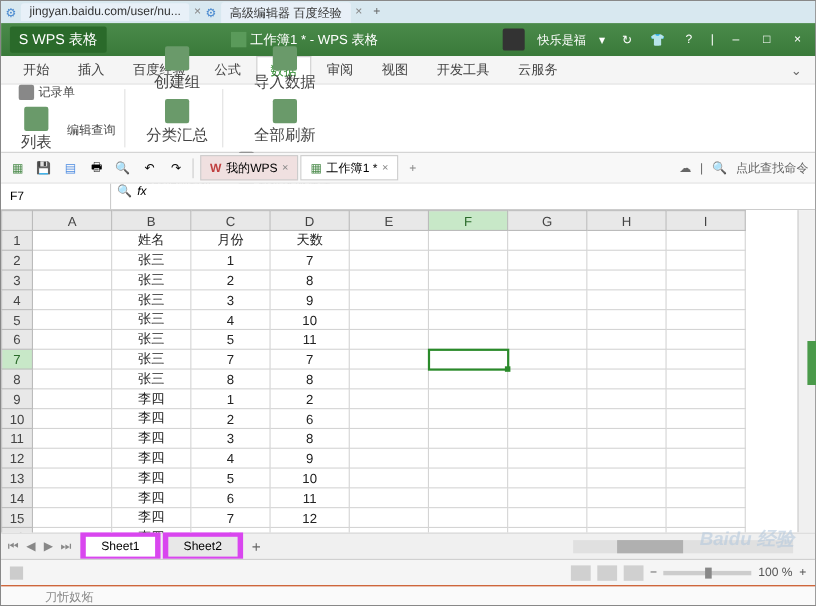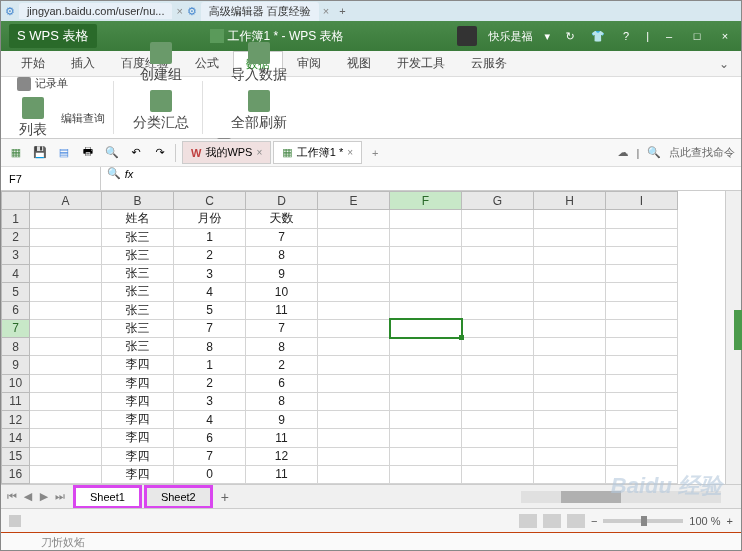--- a/index.html
+++ b/index.html
@@ -47,32 +47,32 @@
 .corner { width: 28px; height: 18px; background: #e8e8e8; border: 1px solid #bbb; }
 .grid-table td { border: 1px solid #d4d4d4; height: 18px; min-width: 72px; text-align: center; padding: 0 4px; color: #222; }
 .row-header.active { background: #c8e8c8; color: #2a6a2a; }
 .col-header.active { background: #c8e8c8; color: #2a6a2a; }
 .active-cell { outline: 2px solid #2a8a2a; outline-offset: -1px; position: relative; }
 .active-cell::after { content: ''; position: absolute; right: -3px; bottom: -3px; width: 5px; height: 5px; background: #2a8a2a; }
 .vscroll { width: 16px; background: #f0f0f0; border-left: 1px solid #ccc; position: absolute; right: 0; top: 0; bottom: 0; }
 .sheet-tabs { height: 24px; background: #f0f0f0; display: flex; align-items: center; border-top: 1px solid #ccc; font-size: 11px; }
 .sheet-nav { display: flex; gap: 2px; padding: 0 4px; }
 .sheet-nav-btn { width: 14px; height: 14px; cursor: pointer; color: #888; display: flex; align-items: center; justify-content: center; }
-.sheet-tab { padding: 3px 14px; background: #fff; border: 3px solid #d946ef; cursor: pointer; margin-left: 2px; }
+.sheet-tab { padding: 3px 14px; background: #fff; border: 5px solid #d946ef; cursor: pointer; margin-left: 2px; }
 .sheet-tab.inactive { background: #e8e8e8; }
 .sheet-add { padding: 2px 8px; cursor: pointer; color: #666; font-size: 14px; }
 .hscroll-area { flex: 1; display: flex; align-items: center; justify-content: flex-end; padding-right: 20px; }
 .hscroll { width: 200px; height: 12px; background: #e0e0e0; position: relative; }
 .hscroll-thumb { position: absolute; left: 40px; width: 60px; height: 100%; background: #b0b0b0; }
 .statusbar { height: 24px; background: #f5f5f5; display: flex; align-items: center; padding: 0 8px; font-size: 11px; border-top: 1px solid #ccc; gap: 8px; color: #555; }
 .status-right { margin-left: auto; display: flex; gap: 6px; align-items: center; }
 .view-btn { width: 18px; height: 14px; cursor: pointer; background: #d0d0d0; }
 .zoom-slider { width: 80px; height: 4px; background: #ccc; position: relative; }
 .zoom-thumb { position: absolute; left: 38px; top: -3px; width: 6px; height: 10px; background: #888; }
-.watermark { position: absolute; right: 20px; bottom: 50px; color: rgba(180,200,220,0.6); font-size: 22px; font-weight: bold; font-style: italic; pointer-events: none; }
+.watermark { position: absolute; right: 20px; bottom: 50px; color: rgba(180,200,220,0.6); font-size: 17px; font-weight: bold; font-style: italic; pointer-events: none; }
 .bottom-strip { height: 18px; background: #fafafa; font-size: 11px; color: #888; padding: 2px 40px; border-top: 1px solid #c2410c; }
 .green-tab { position: absolute; right: 0; top: 310px; width: 8px; height: 40px; background: #4a9a4a; }
 </style>
 </head>
 <body>
 
 <div class="window">
   <div class="browser-tabs">
     <span style="color:#4a8ad0">⚙</span>
     <span class="browser-tab">jingyan.baidu.com/user/nu...</span>
@@ -366,20 +366,32 @@
             <td class="">李四</td>
             <td class="">4</td>
             <td class="">9</td>
             <td class=""></td>
             <td class=""></td>
             <td class=""></td>
             <td class=""></td>
             <td class=""></td>
           </tr>
           <tr>
+            <th class="row-header">13</th>
+            <td class=""></td>
+            <td class="">李四</td>
+            <td class="">5</td>
+            <td class="">10</td>
+            <td class=""></td>
+            <td class=""></td>
+            <td class=""></td>
+            <td class=""></td>
+            <td class=""></td>
+          </tr>
+          <tr>
             <th class="row-header">14</th>
             <td class=""></td>
             <td class="">李四</td>
             <td class="">6</td>
             <td class="">11</td>
             <td class=""></td>
             <td class=""></td>
             <td class=""></td>
             <td class=""></td>
             <td class=""></td>

